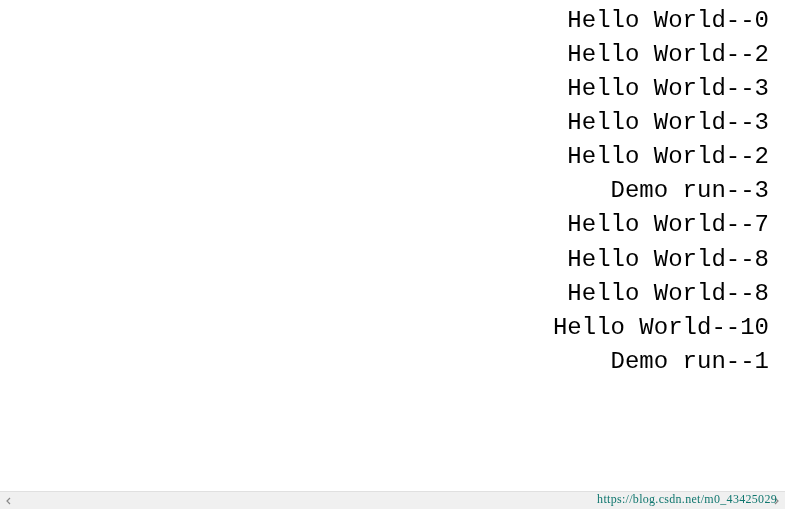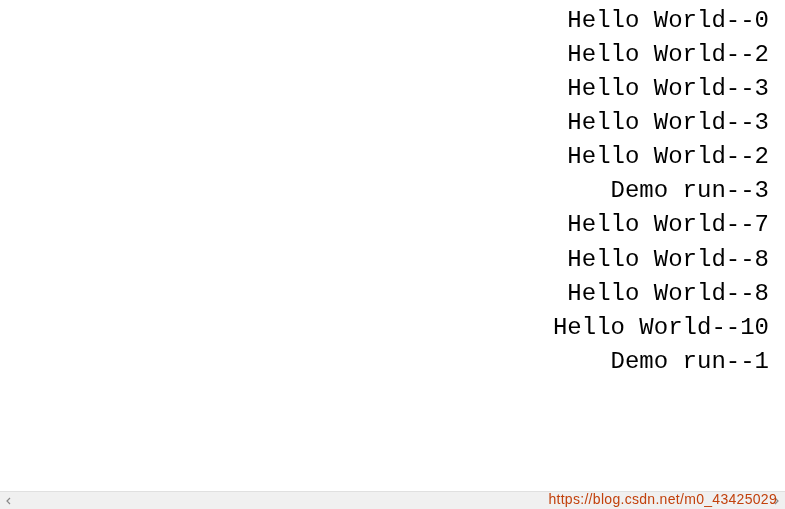--- a/index.html
+++ b/index.html
@@ -51,23 +51,23 @@
     }
     .scrollbar-track {
       flex: 1;
       height: 100%;
       position: relative;
     }
     .watermark {
       position: absolute;
       bottom: 2px;
       right: 8px;
-      font-family: Liberation Sans, sans-serif;
-      font-size: 14px;
-      color: #c2410c;
+      font-family: Liberation Serif, serif;
+      font-size: 12px;
+      color: #0f766e;
       pointer-events: none;
       letter-spacing: 0.3px;
     }
   </style>
 </head>
 <body>
 
 <div class="console-output">
   <div class="console-line">Hello World--0</div>
   <div class="console-line">Hello World--2</div>

